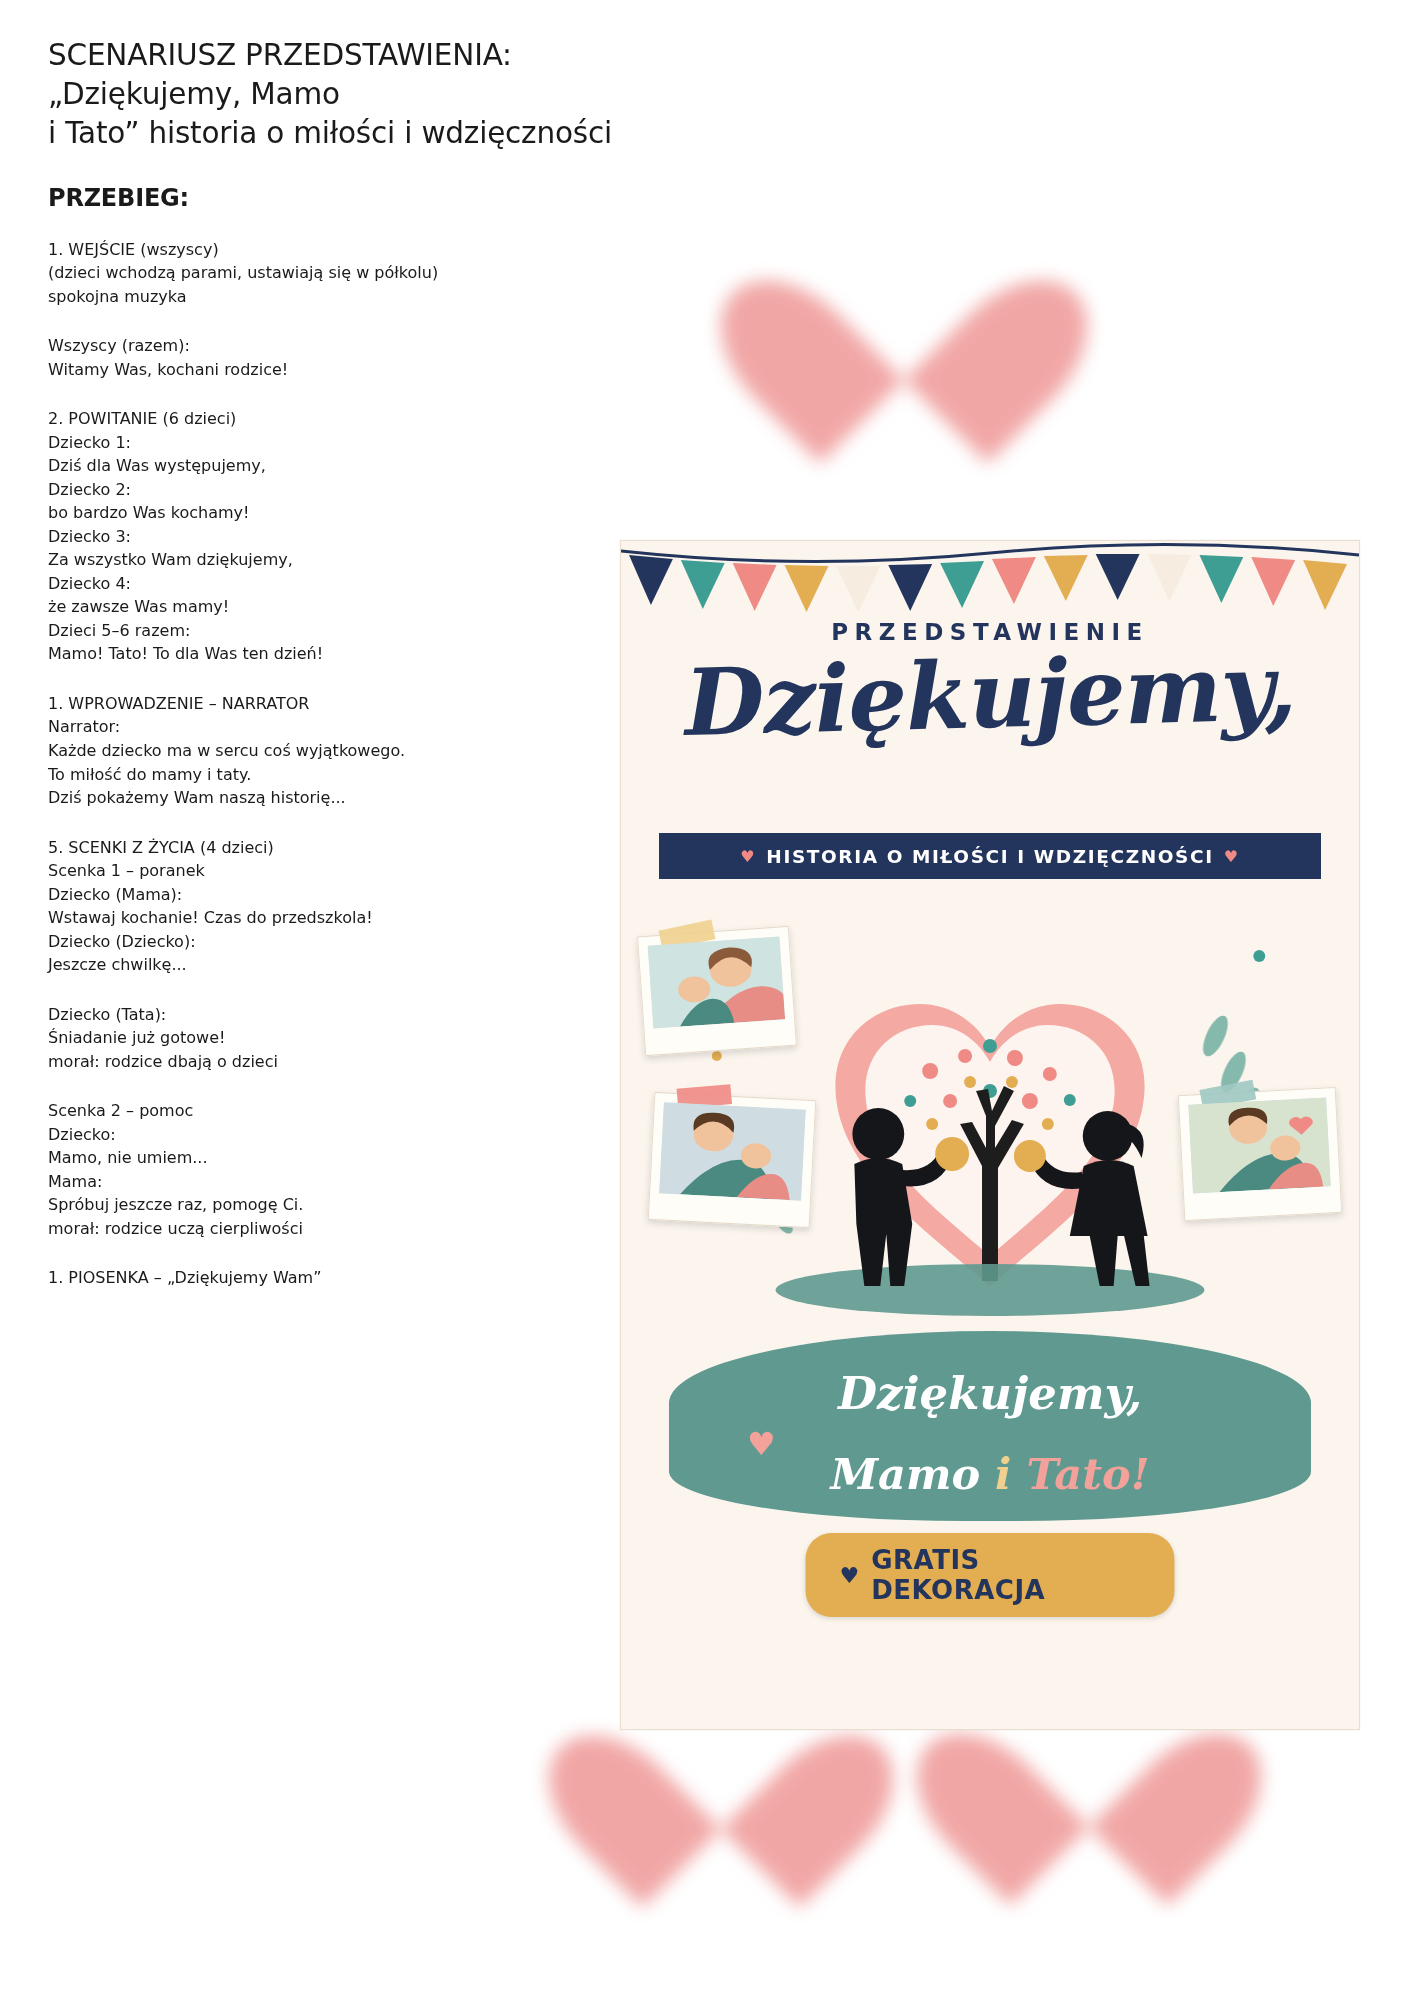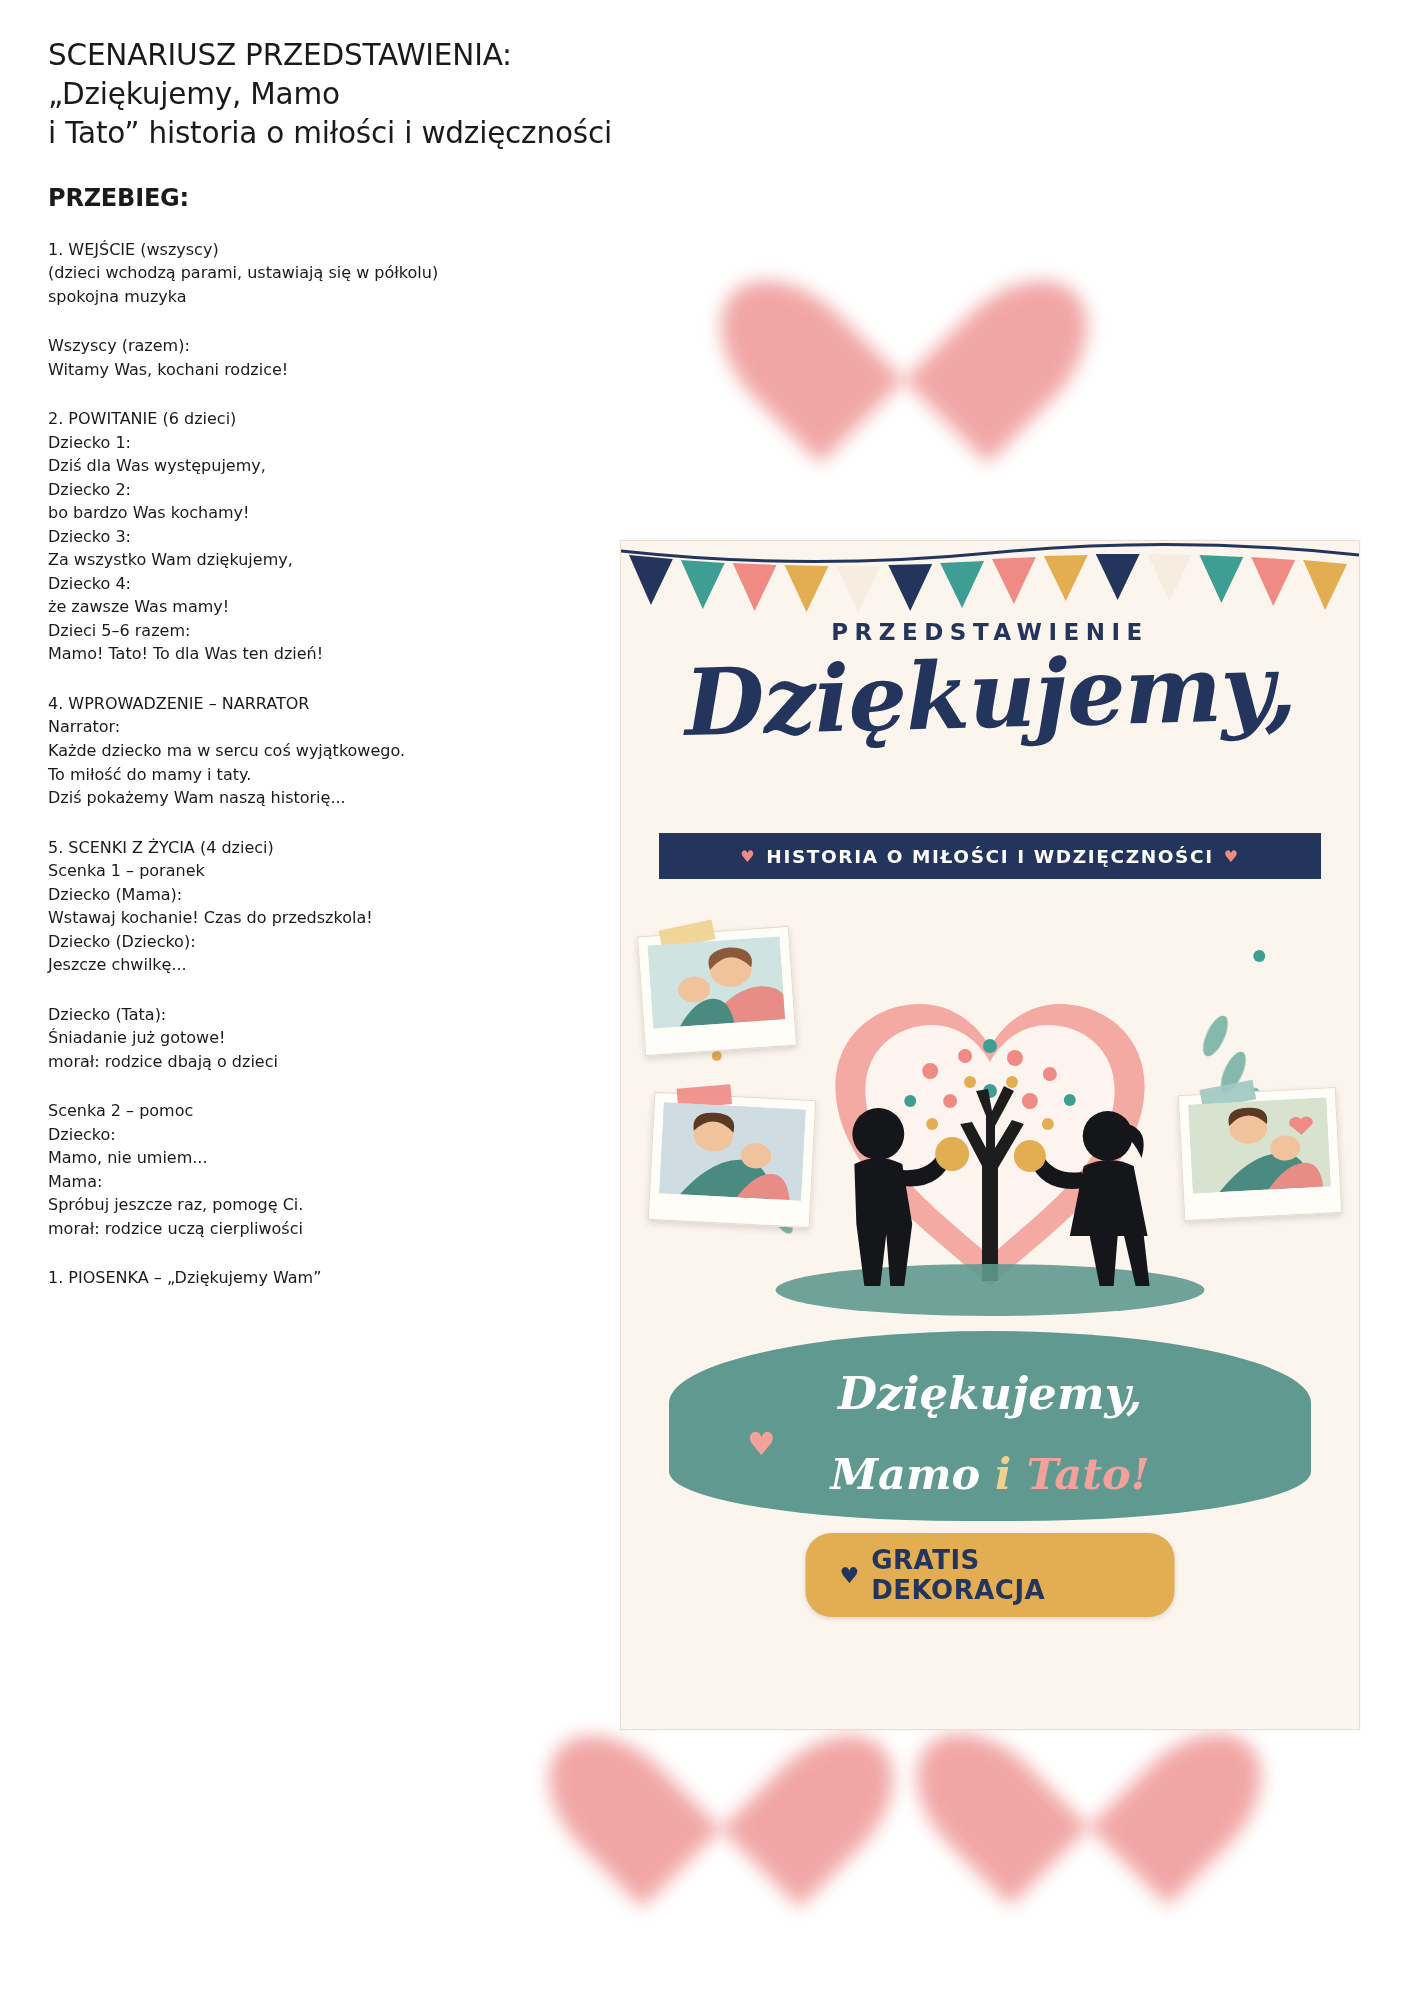--- a/index.html
+++ b/index.html
@@ -296,21 +296,21 @@
 Dziecko 1:
 Dziś dla Was występujemy,
 Dziecko 2:
 bo bardzo Was kochamy!
 Dziecko 3:
 Za wszystko Wam dziękujemy,
 Dziecko 4:
 że zawsze Was mamy!
 Dzieci 5–6 razem:
 Mamo! Tato! To dla Was ten dzień!</p>
-  <p class="body-block">4. WPROWADZENIE – NARRATOR
+  <p class="body-block">1. WPROWADZENIE – NARRATOR
 Narrator:
 Każde dziecko ma w sercu coś wyjątkowego.
 To miłość do mamy i taty.
 Dziś pokażemy Wam naszą historię...</p>
   <p class="body-block">5. SCENKI Z ŻYCIA (4 dzieci)
 Scenka 1 – poranek
 Dziecko (Mama):
 Wstawaj kochanie! Czas do przedszkola!
 Dziecko (Dziecko):
 Jeszcze chwilkę...</p>

